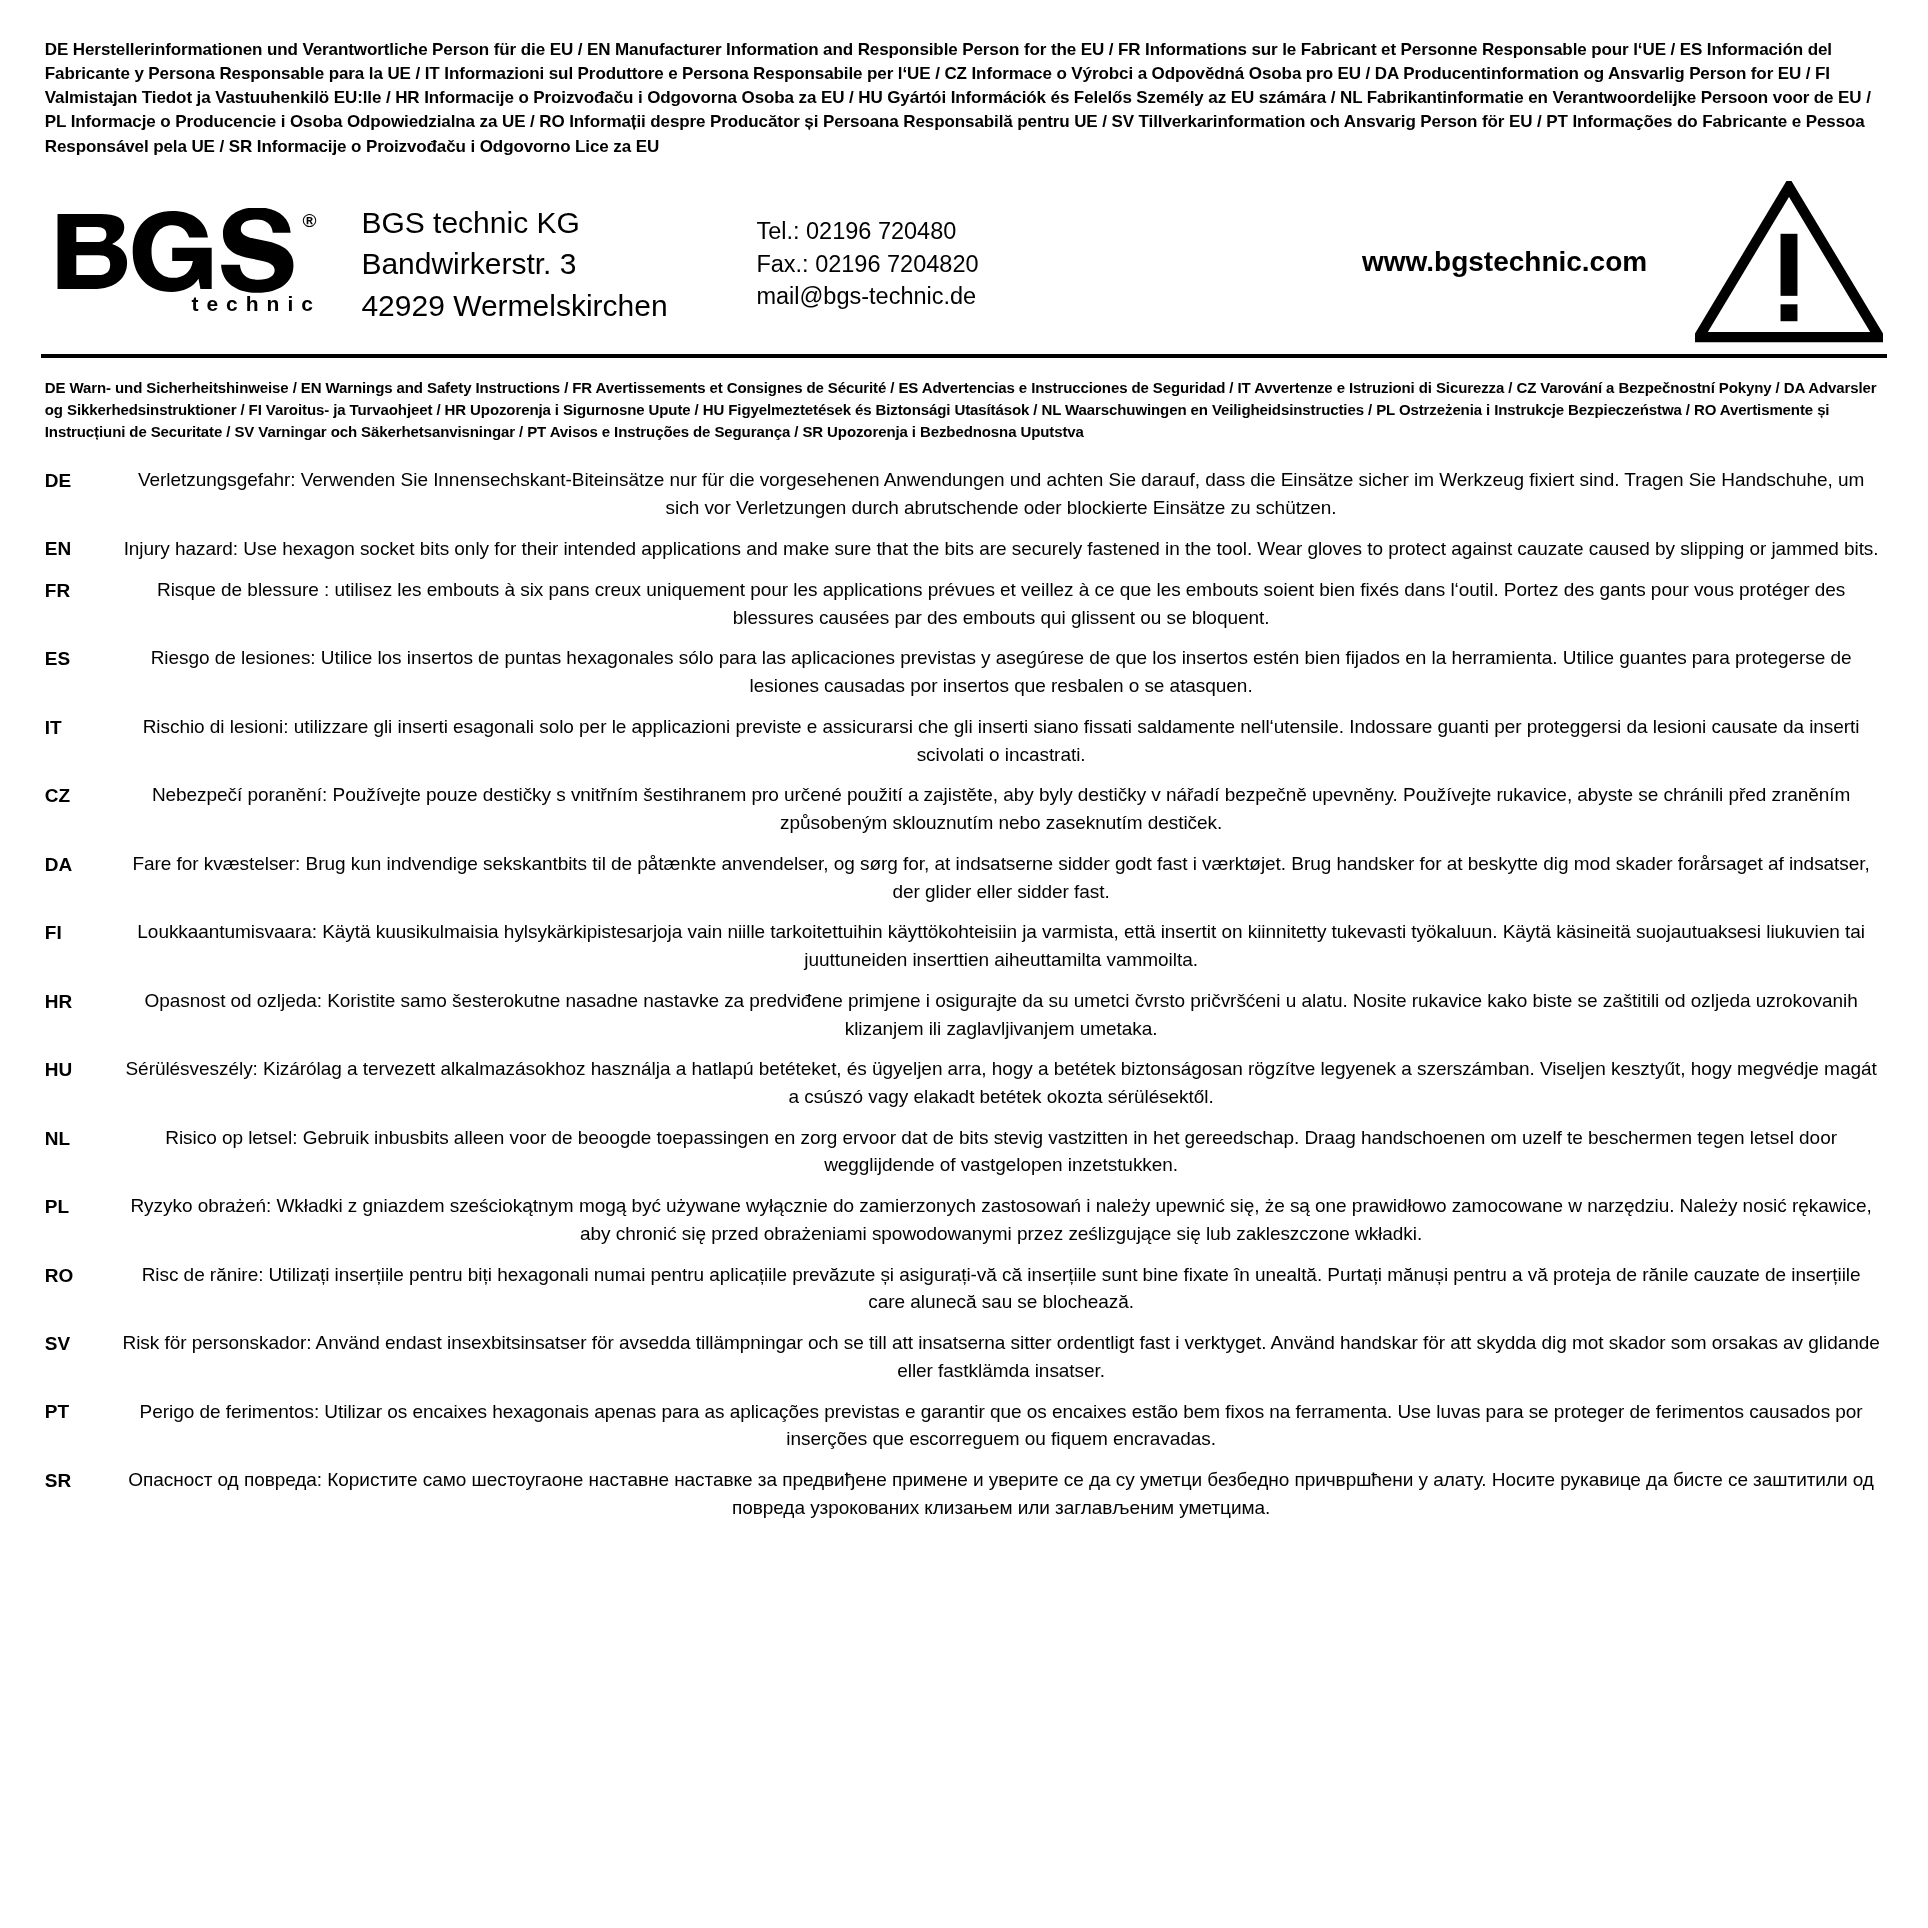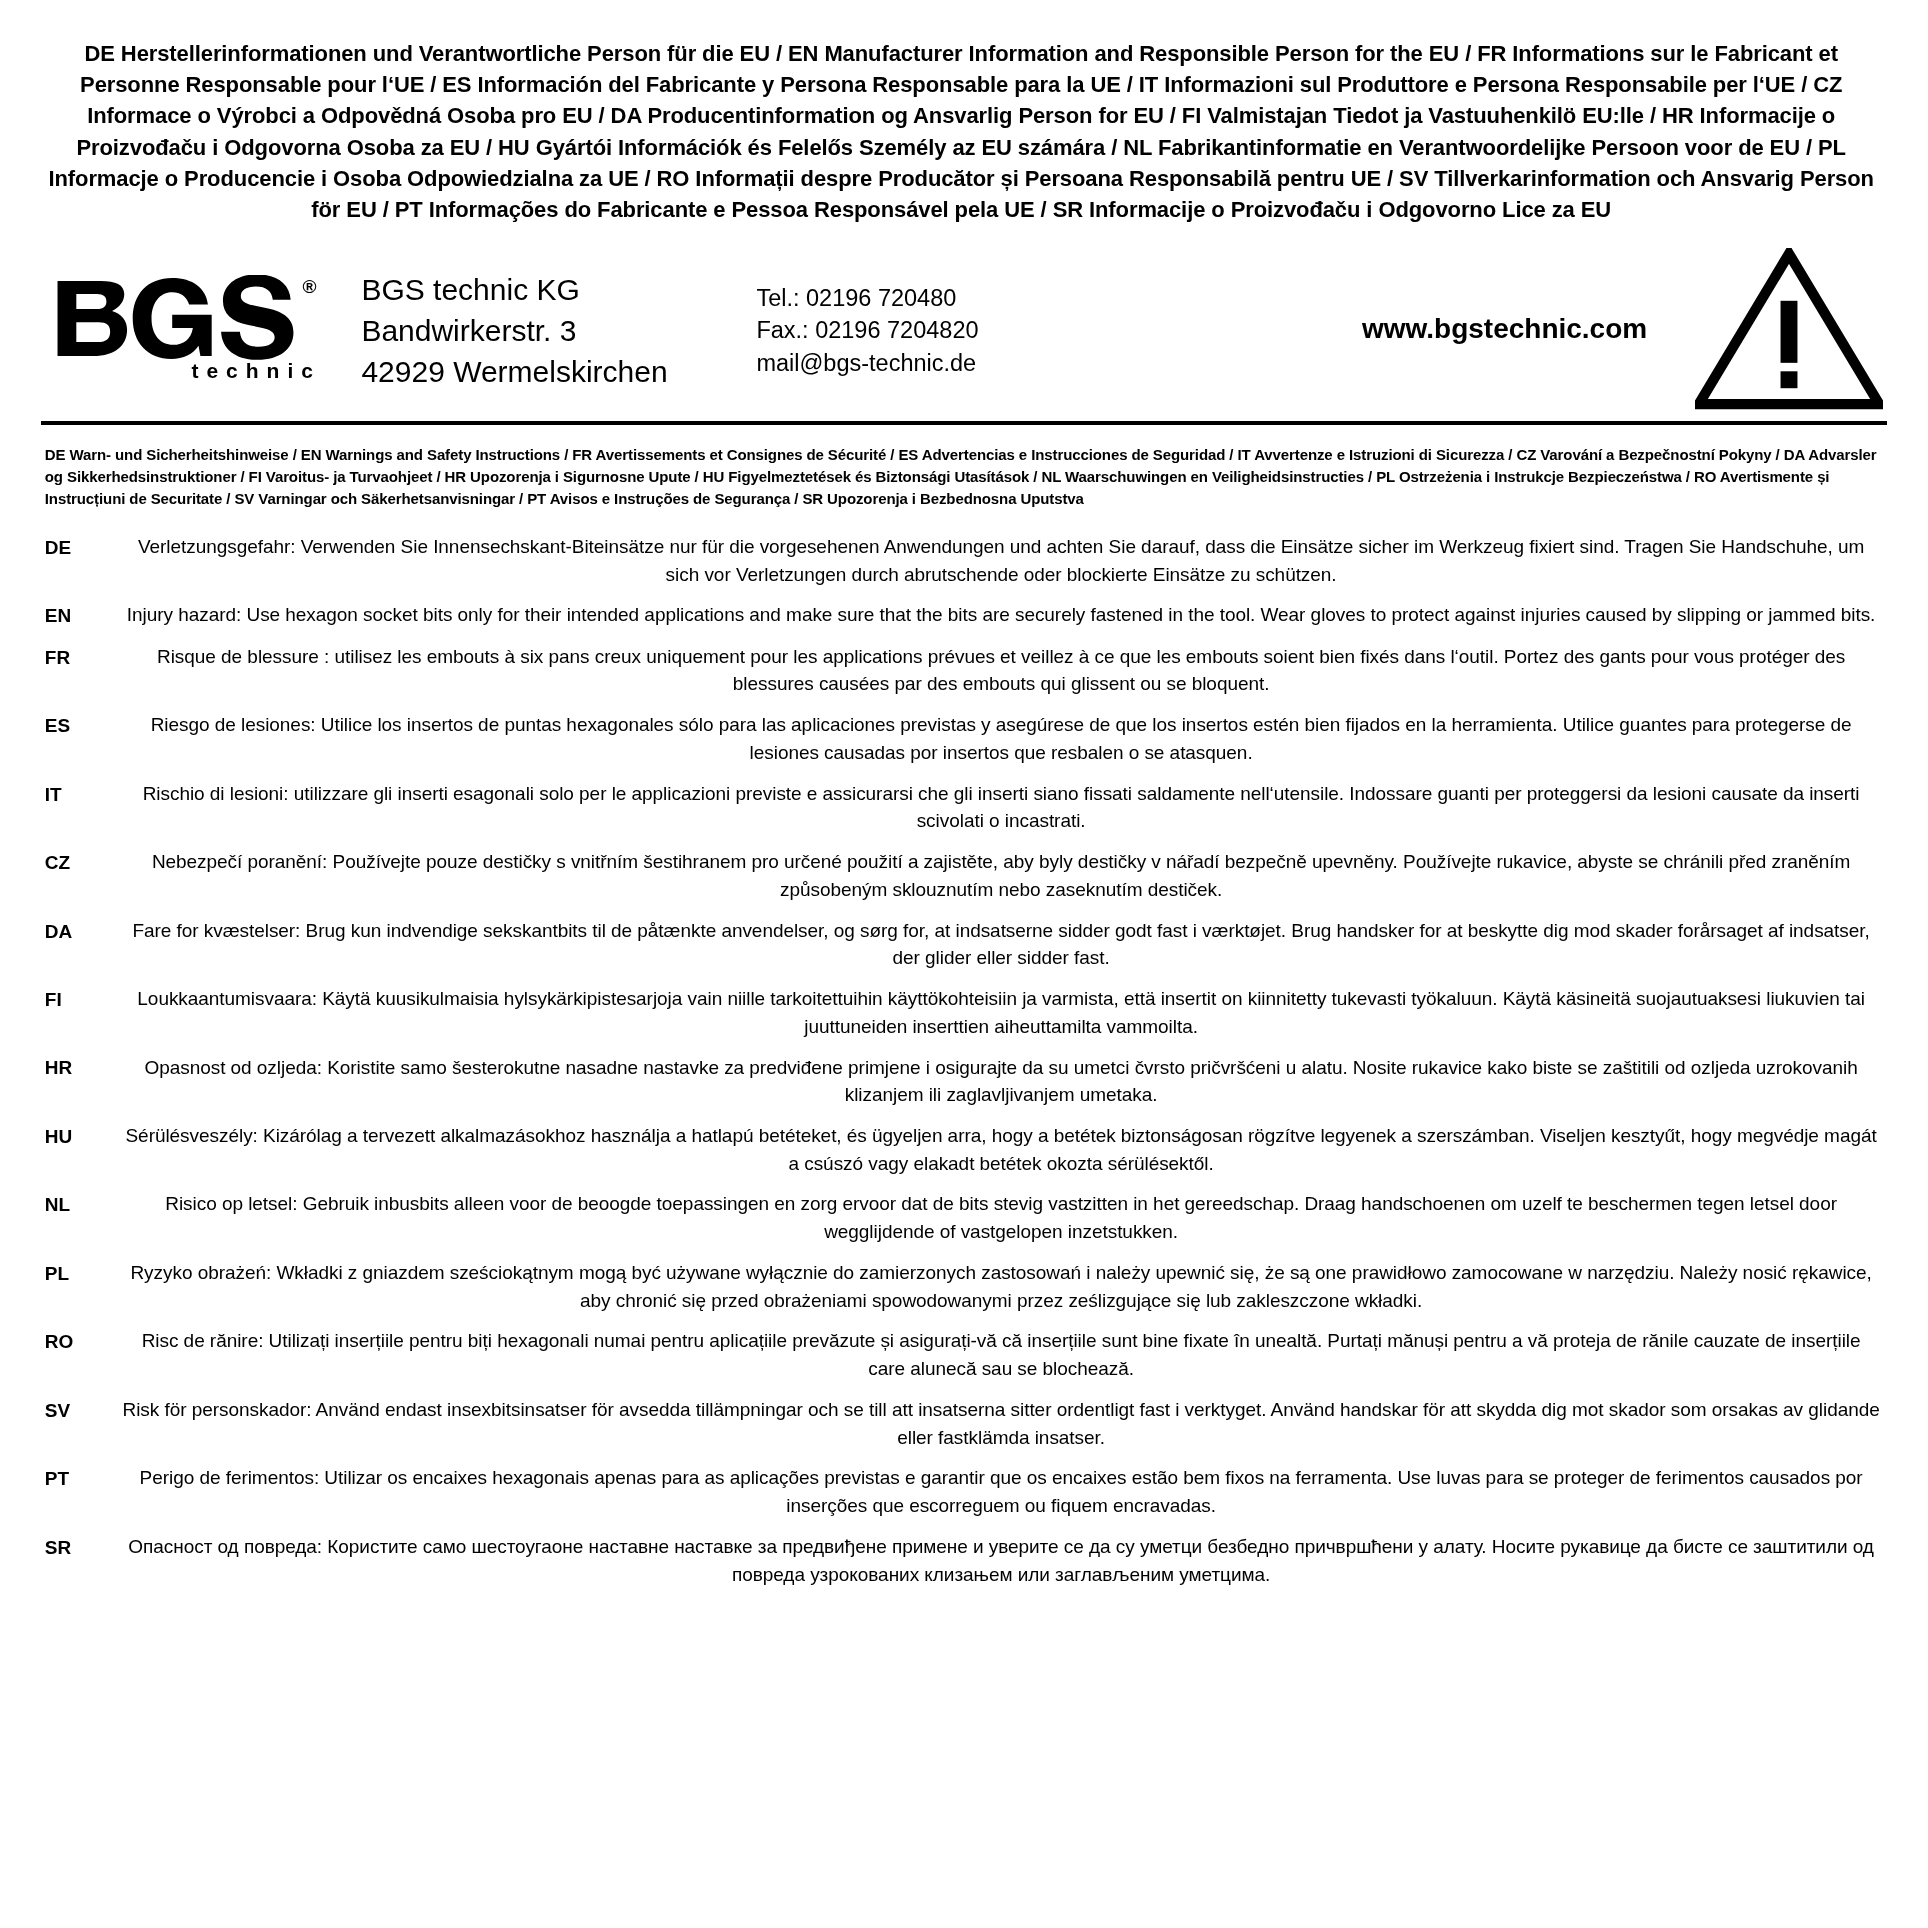--- a/index.html
+++ b/index.html
@@ -17,25 +17,25 @@
   .page {
     width: 1928px;
     min-height: 1928px;
     box-sizing: border-box;
     padding: 38px 41px 38px 41px;
     position: relative;
   }
 
   
   .header-langs {
-    font-size: 22px;
+    font-size: 17px;
     font-weight: bold;
     line-height: 1.42;
     letter-spacing: -0.1px;
-    text-align: center;
+    text-align: left;
     margin: 0 0 13px 0;
     padding: 0 9.4px 0 3.8px;
   }
 
   
   .company-band {
     display: flex;
     align-items: center;
     padding: 9.4px 3.8px 11.3px 3.8px;
     border-bottom: 4.7px solid #000;
@@ -178,21 +178,21 @@
   <div class="safety-heading">DE Warn- und Sicherheitshinweise  /  EN Warnings and Safety Instructions  /  FR Avertissements et Consignes de Sécurité  /  ES Advertencias e Instrucciones de Seguridad  /  IT Avvertenze e Istruzioni di Sicurezza  /  CZ Varování a Bezpečnostní Pokyny  /  DA Advarsler og Sikkerhedsinstruktioner  /  FI Varoitus- ja Turvaohjeet  /  HR Upozorenja i Sigurnosne Upute  /  HU Figyelmeztetések és Biztonsági Utasítások  /  NL Waarschuwingen en Veiligheidsinstructies  /  PL Ostrzeżenia i Instrukcje Bezpieczeństwa  /  RO Avertismente și Instrucțiuni de Securitate  /  SV Varningar och Säkerhetsanvisningar  /  PT Avisos e Instruções de Segurança  /  SR Upozorenja i Bezbednosna Uputstva</div>
 
   <div class="warn-list">
 
     <div class="warn-row">
       <div class="warn-code">DE</div>
       <div class="warn-text">Verletzungsgefahr: Verwenden Sie Innensechskant-Biteinsätze nur für die vorgesehenen Anwendungen und achten Sie darauf, dass die Einsätze sicher im Werkzeug fixiert sind. Tragen Sie Handschuhe, um sich vor Verletzungen durch abrutschende oder blockierte Einsätze zu schützen.</div>
     </div>
     <div class="warn-row">
       <div class="warn-code">EN</div>
-      <div class="warn-text">Injury hazard: Use hexagon socket bits only for their intended applications and make sure that the bits are securely fastened in the tool. Wear gloves to protect against injuries caused by slipping or jammed bits.</div>
+      <div class="warn-text">Injury hazard: Use hexagon socket bits only for their intended applications and make sure that the bits are securely fastened in the tool. Wear gloves to protect against cauzate caused by slipping or jammed bits.</div>
     </div>
     <div class="warn-row">
       <div class="warn-code">FR</div>
       <div class="warn-text">Risque de blessure : utilisez les embouts à six pans creux uniquement pour les applications prévues et veillez à ce que les embouts soient bien fixés dans l‘outil. Portez des gants pour vous protéger des blessures causées par des embouts qui glissent ou se bloquent.</div>
     </div>
     <div class="warn-row">
       <div class="warn-code">ES</div>
       <div class="warn-text">Riesgo de lesiones: Utilice los insertos de puntas hexagonales sólo para las aplicaciones previstas y asegúrese de que los insertos estén bien fijados en la herramienta. Utilice guantes para protegerse de lesiones causadas por insertos que resbalen o se atasquen.</div>
     </div>
     <div class="warn-row">

